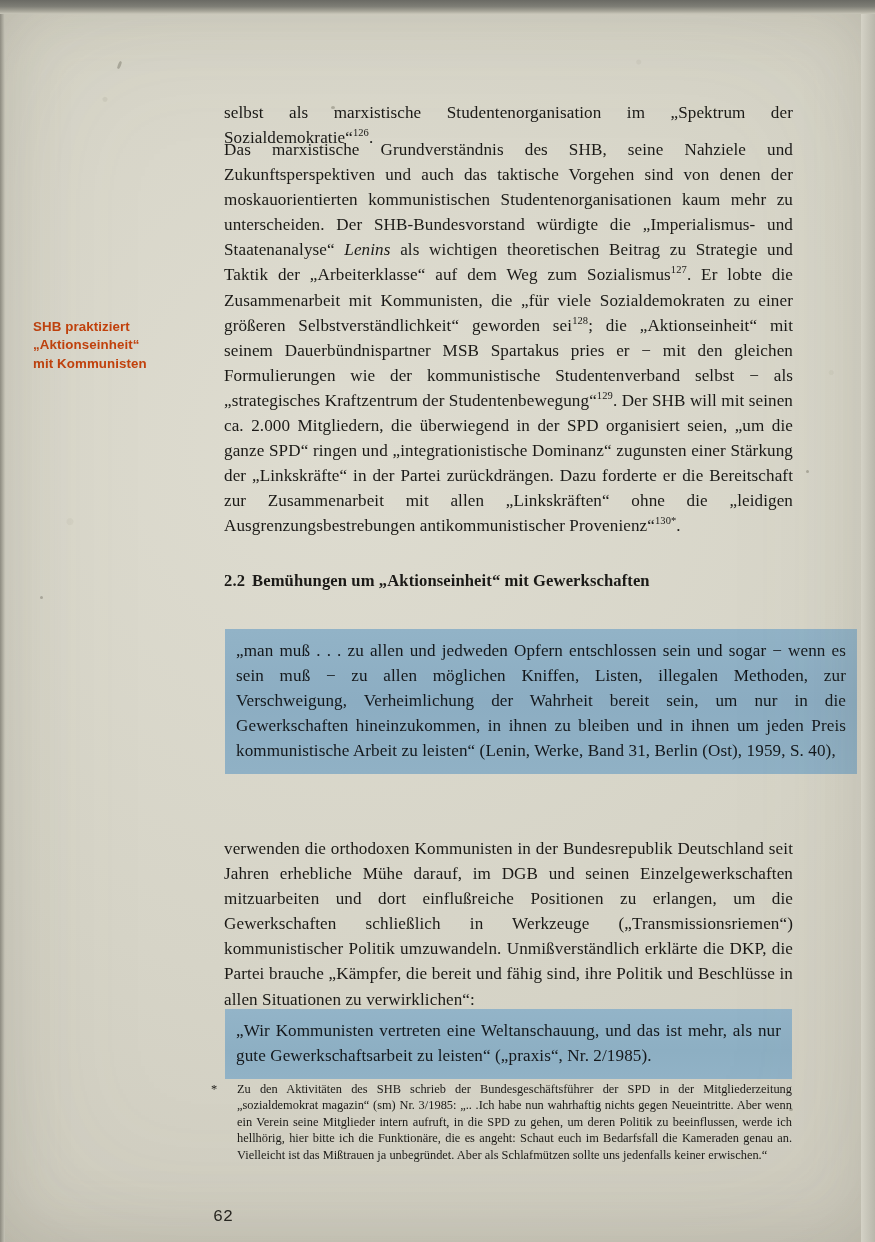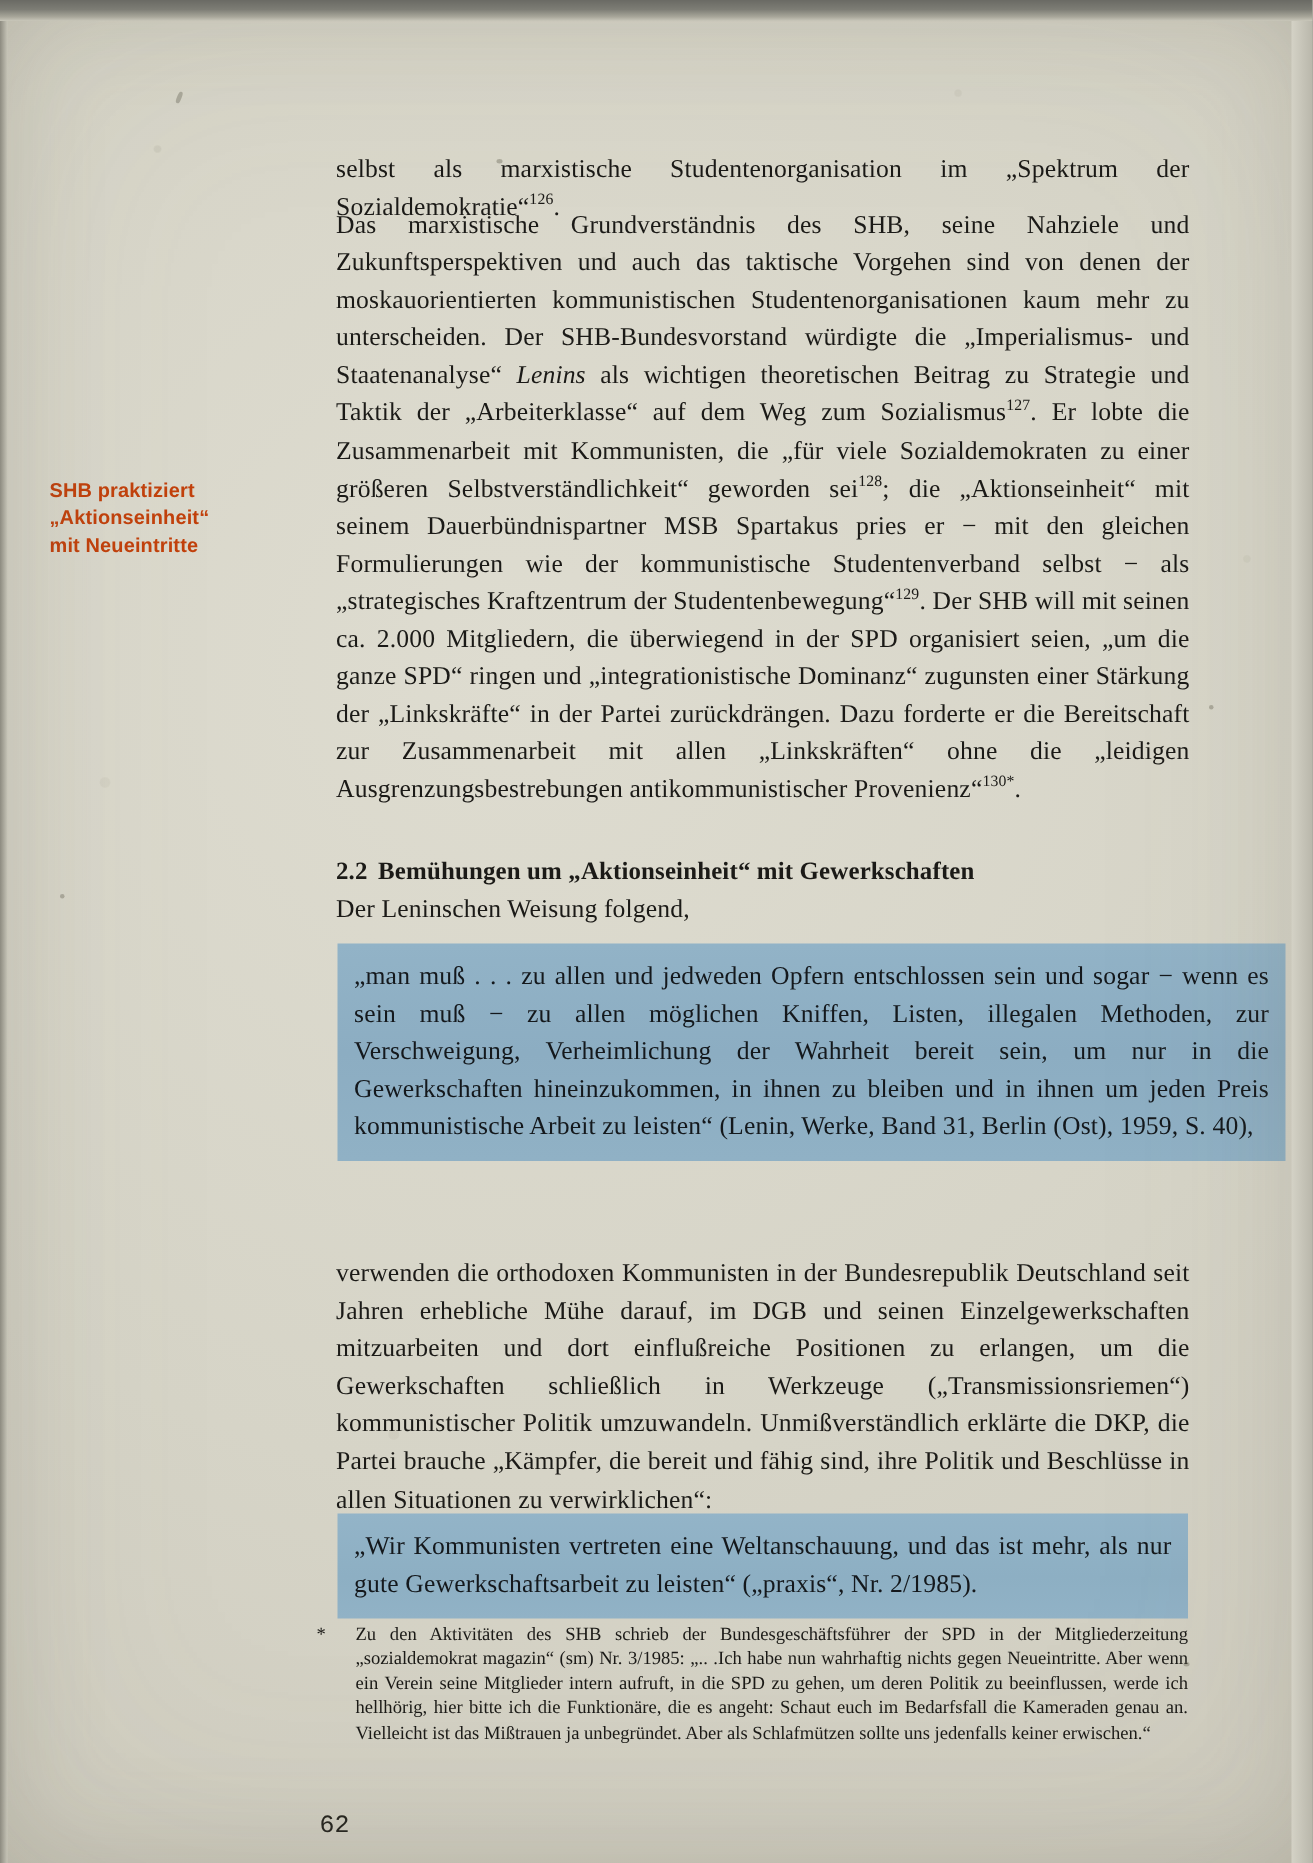--- a/index.html
+++ b/index.html
@@ -184,34 +184,33 @@
 <div id="scan">
 
   <div class="paper"></div>
   <div class="grain"></div>
 
   <div class="content">
 
     <div class="margin-note">
       <div>SHB praktiziert</div>
       <div>„Aktionseinheit“</div>
-      <div>mit Neueintritte</div>
+      <div>mit Kommunisten</div>
     </div>
 
     <div class="col" style="top:88px;margin-top:12px;">
       <p class="body-p last-line-left"><span>selbst als marxistische Studentenorganisation im „Spektrum der Sozialdemokratie“</span><sup>126</sup><span>.</span></p>
     </div>
 
     <div class="col" style="top:137px;">
       <p class="body-p last-line-left"><span>Das marxistische Grundverständnis des SHB, seine Nahziele und Zukunftsperspektiven und auch das taktische Vorgehen sind von denen der moskauorientierten kommunistischen Studentenorganisationen kaum mehr zu unterscheiden. Der SHB-Bundesvorstand würdigte die „Imperialismus- und Staatenanalyse“ </span><span class="ital">Lenins</span><span> als wichtigen theoretischen Beitrag zu Strategie und Taktik der „Arbeiterklasse“ auf dem Weg zum Sozialismus</span><sup>127</sup><span>. Er lobte die Zusammenarbeit mit Kommunisten, die „für viele Sozialdemokraten zu einer größeren Selbstverständlichkeit“ geworden sei</span><sup>128</sup><span>; die „Aktionseinheit“ mit seinem Dauerbündnispartner MSB Spartakus pries er − mit den gleichen Formulierungen wie der kommunistische Studentenverband selbst − als „strategisches Kraftzentrum der Studentenbewegung“</span><sup>129</sup><span>. Der SHB will mit seinen ca. 2.000 Mitgliedern, die überwiegend in der SPD organisiert seien, „um die ganze SPD“ ringen und „integrationistische Dominanz“ zugunsten einer Stärkung der „Linkskräfte“ in der Partei zurückdrängen. Dazu forderte er die Bereitschaft zur Zusammenarbeit mit allen „Linkskräften“ ohne die „leidigen Ausgrenzungsbestrebungen antikommunistischer Provenienz“</span><sup>130*</sup><span>.</span></p>
     </div>
 
     <div class="col" style="top:569px;">
       <h2 class="sec-head"><span class="num">2.2</span><span>Bemühungen um „Aktionseinheit“ mit Gewerkschaften</span></h2>
-      <p class="body-p last-line-left">Der Leninschen Weisung folgend,</p>
     </div>
 
     <div class="col" style="top:629px; left:225px; width:632px;">
       <div class="quote-block b1">
         <span>„man muß . . . zu allen und jedweden Opfern entschlossen sein und sogar − wenn es sein muß − zu allen möglichen Kniffen, Listen, illegalen Methoden, zur Verschweigung, Verheimlichung der Wahrheit bereit sein, um nur in die Gewerkschaften hineinzukommen, in ihnen zu bleiben und in ihnen um jeden Preis kommunistische Arbeit zu leisten“ (Lenin, Werke, Band 31, Berlin (Ost), 1959, S. 40),</span>
       </div>
     </div>
 
     <div class="col" style="top:793px;margin-top:43px;">
       <p class="body-p last-line-left">verwenden die orthodoxen Kommunisten in der Bundesrepublik Deutschland seit Jahren erhebliche Mühe darauf, im DGB und seinen Einzelgewerkschaften mitzuarbeiten und dort einflußreiche Positionen zu erlangen, um die Gewerkschaften schließlich in Werkzeuge („Transmissionsriemen“) kommunistischer Politik umzuwandeln. Unmißverständlich erklärte die DKP, die Partei brauche „Kämpfer, die bereit und fähig sind, ihre Politik und Beschlüsse in allen Situationen zu verwirklichen“:</p>

